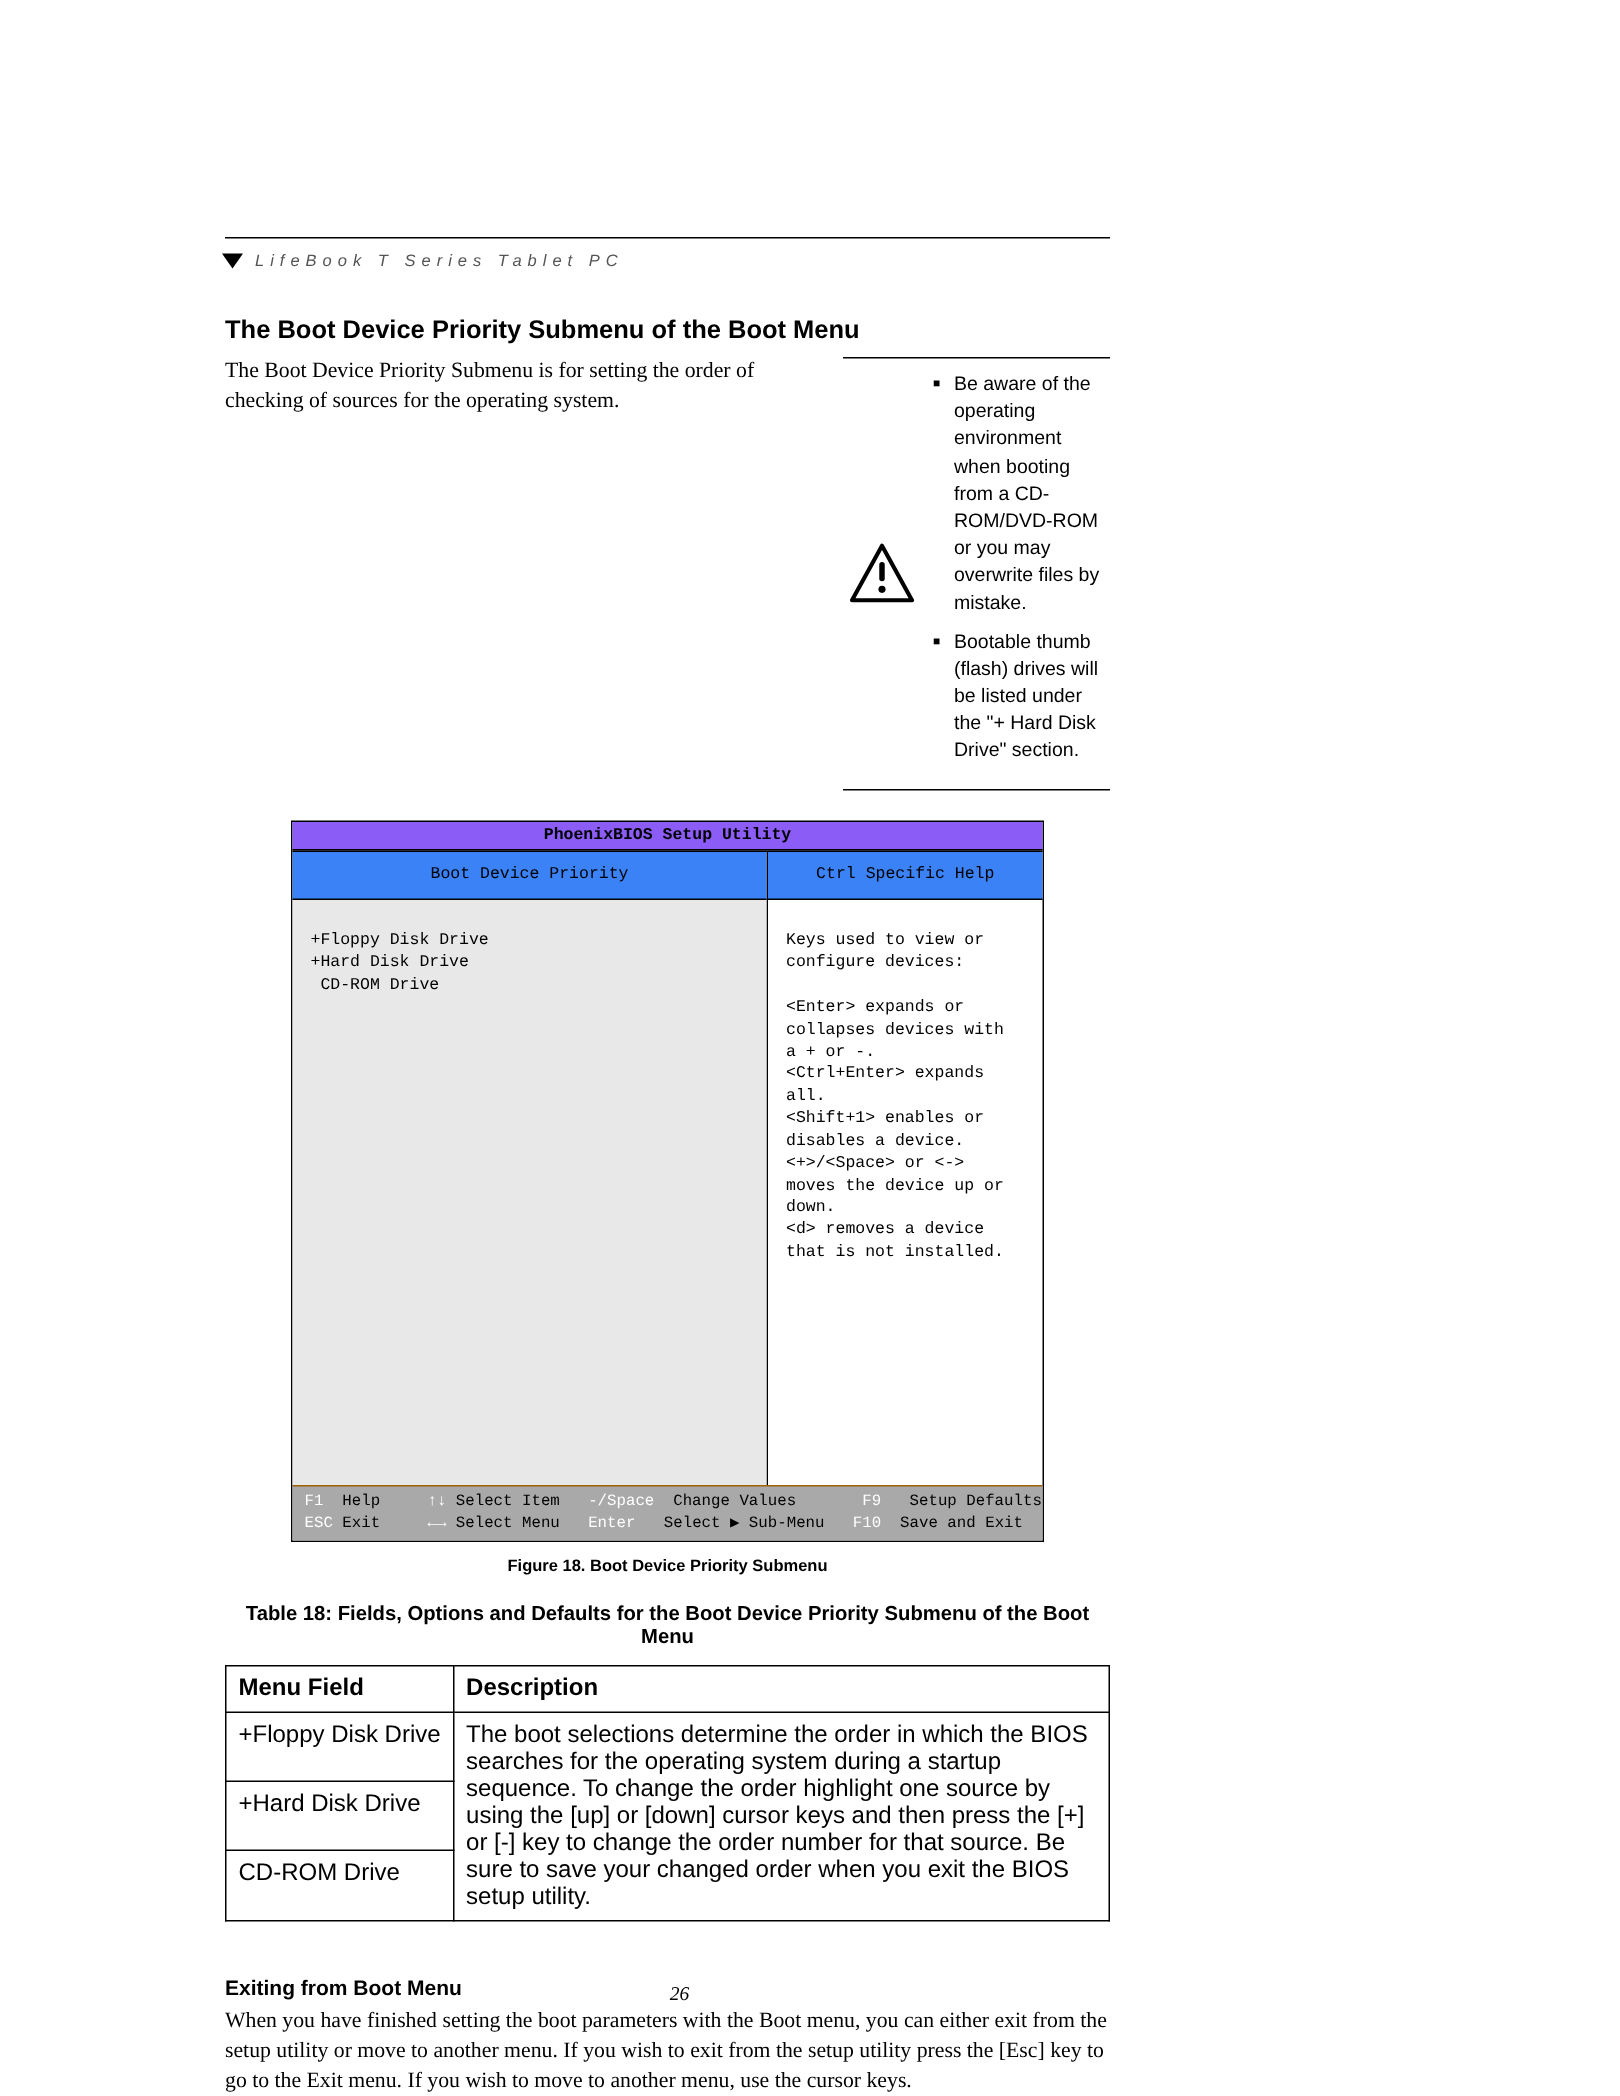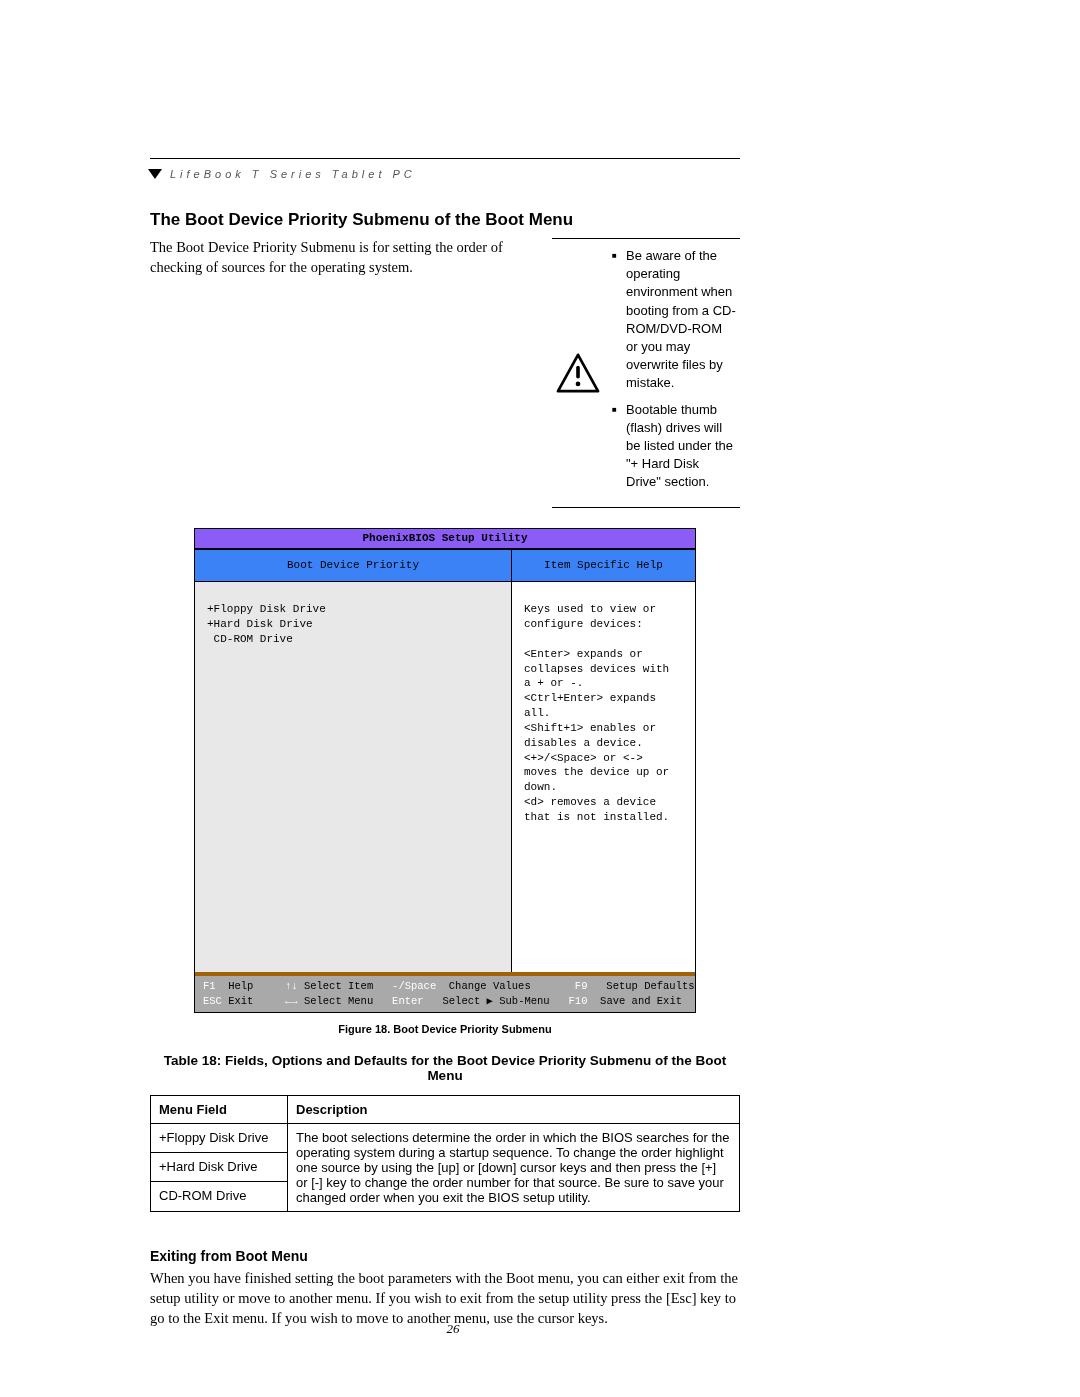--- a/index.html
+++ b/index.html
@@ -45,21 +45,21 @@
     color: #555;
   }
   h2.section-title {
     font-family: Arial, Helvetica, sans-serif;
     font-weight: bold;
     font-size: 17px;
     margin: 18px 0 8px 0;
   }
   .intro-row {
     display: flex;
-    gap: 22px;
+    gap: 32px;
     margin-bottom: 20px;
   }
   .intro-text {
     flex: 0 0 380px;
     font-size: 14.5px;
     line-height: 1.35;
   }
   .caution-box {
     flex: 1;
     border-top: 1.3px solid #000;
@@ -140,21 +140,21 @@
   }
   .bios-left-body div { white-space:pre; }
   .bios-right { flex:1; }
   .bios-right-body {
     padding: 20px 12px;
     font-size:11px;
     min-height:230px;
   }
   .bios-footer {
     background: #a9a9a9;
-    border-top:4px solid #a16207;
+    border-top:1px solid #a16207;
     padding: 3px 8px;
     font-size:10.5px;
     line-height:1.4;
   }
   .bios-footer .row { display:flex; }
   .bios-footer .cell { white-space:pre; }
   .bios-footer .k { color:#fff; }
 
   .figcap {
     text-align:center;
@@ -168,21 +168,21 @@
     font-family: Arial, sans-serif;
     font-weight:bold;
     font-size:13.5px;
     margin-bottom:12px;
   }
 
   table.desc {
     width:100%;
     border-collapse: collapse;
     font-family: Arial, sans-serif;
-    font-size:13px;
+    font-size:16px;
   }
   table.desc th, table.desc td {
     border:1px solid #000;
     padding:6px 8px;
     vertical-align:top;
     text-align:left;
   }
   table.desc th { font-weight:bold; }
   table.desc td.mf { width:120px; white-space:nowrap; }
 
@@ -242,21 +242,21 @@
     <div class="bios-main">
       <div class="bios-left">
         <div class="bios-left-head">Boot Device Priority</div>
         <div class="bios-left-body">
           <div>+Floppy Disk Drive</div>
           <div>+Hard Disk Drive</div>
           <div> CD-ROM Drive</div>
         </div>
       </div>
       <div class="bios-right">
-        <div class="bios-right-head">Item Specific Help</div>
+        <div class="bios-right-head">Ctrl Specific Help</div>
         <div class="bios-right-body" style="white-space:pre-line;">Keys used to view or
 configure devices:
 
 &lt;Enter&gt; expands or
 collapses devices with
 a + or -.
 &lt;Ctrl+Enter&gt; expands
 all.
 &lt;Shift+1&gt; enables or
 disables a device.

